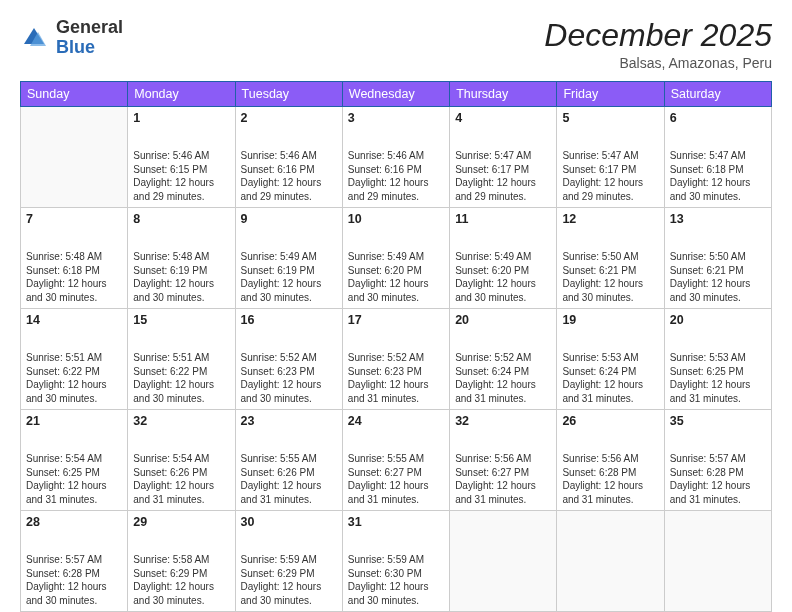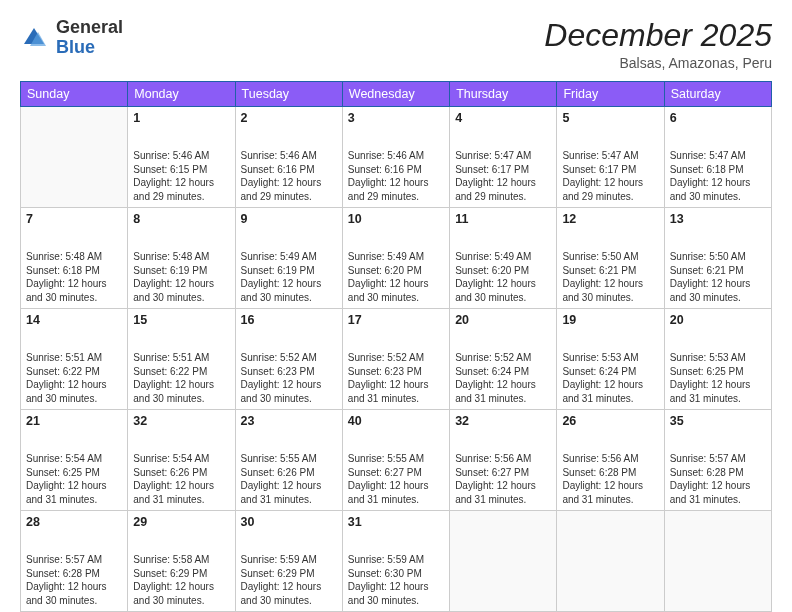--- a/index.html
+++ b/index.html
@@ -292,21 +292,21 @@
 and 31 minutes.</div>
           </td>
           <td>
             <span class="day-num">23</span>
             <div class="cell-text" style="white-space: pre-line;">Sunrise: 5:55 AM
 Sunset: 6:26 PM
 Daylight: 12 hours
 and 31 minutes.</div>
           </td>
           <td>
-            <span class="day-num">40</span>
+            <span class="day-num">24</span>
             <div class="cell-text" style="white-space: pre-line;">Sunrise: 5:55 AM
 Sunset: 6:27 PM
 Daylight: 12 hours
 and 31 minutes.</div>
           </td>
           <td>
             <span class="day-num">32</span>
             <div class="cell-text" style="white-space: pre-line;">Sunrise: 5:56 AM
 Sunset: 6:27 PM
 Daylight: 12 hours

